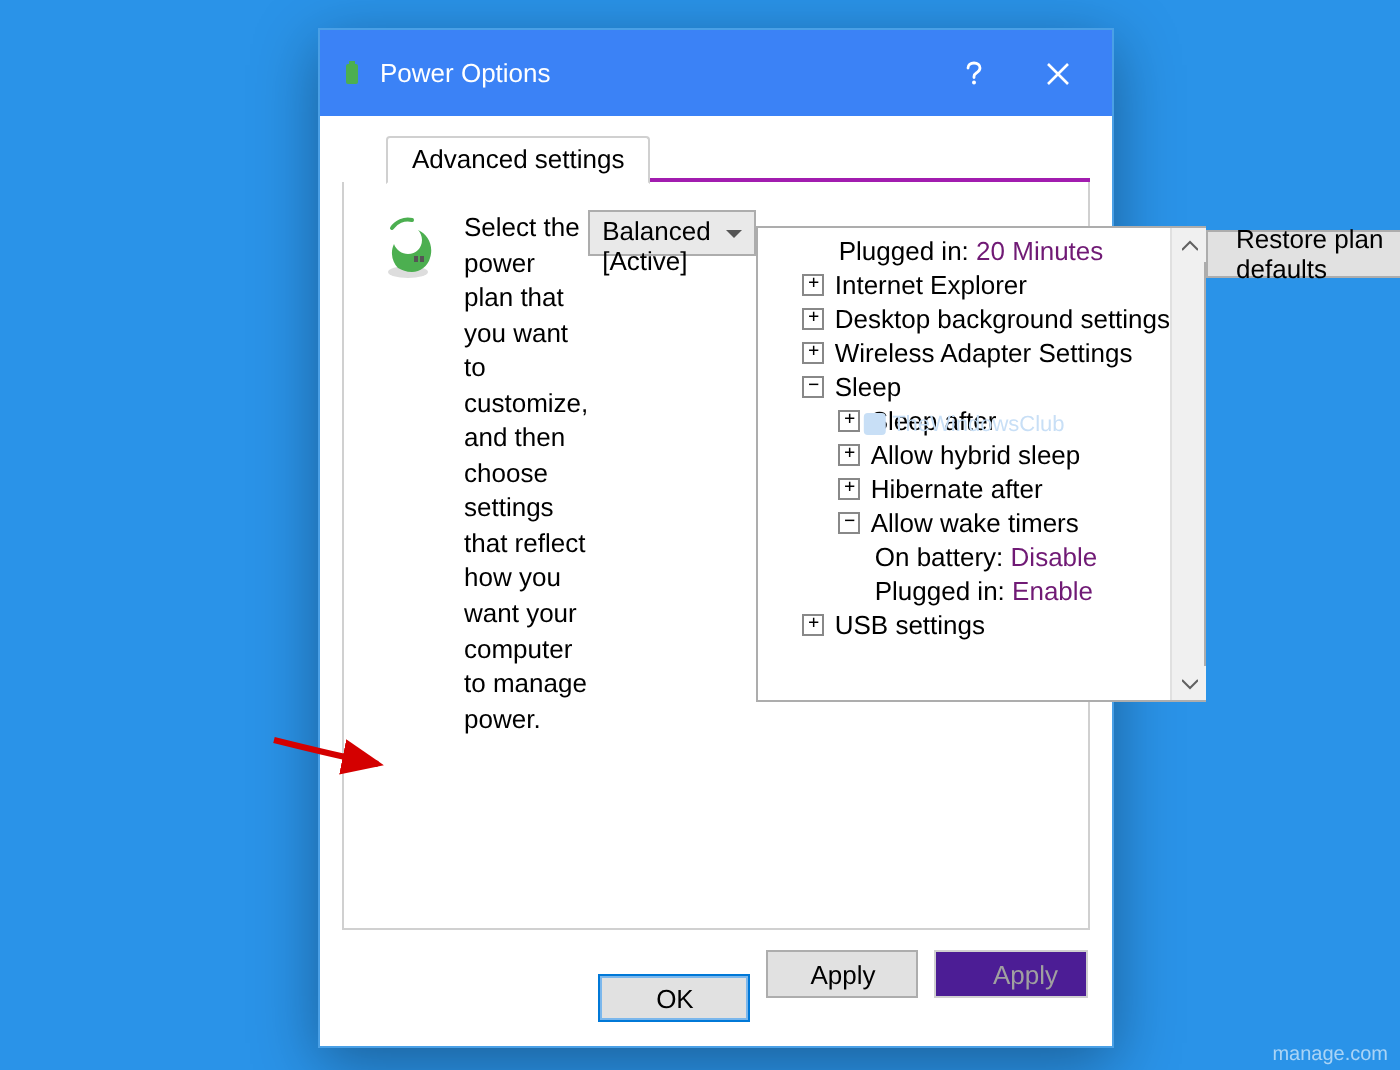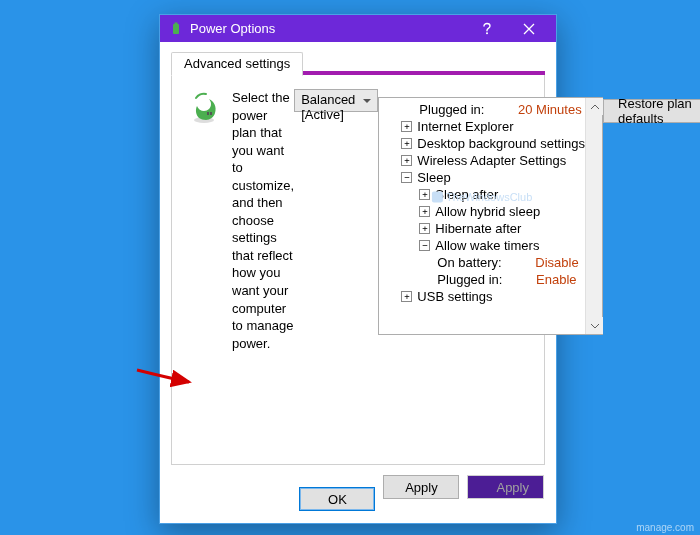--- a/index.html
+++ b/index.html
@@ -19,22 +19,22 @@
     top: 14px;
     width: 398px;
     height: 510px;
     background: #fff;
     box-shadow: 0 8px 30px rgba(0,0,0,0.35);
     border: 1px solid #4aa0e6;
     display: flex;
     flex-direction: column;
   }
   .titlebar {
-    height: 27px;
-    background: #6d28d9;
+    height: 43px;
+    background: #3b82f6;
     color: #fff;
     display: flex;
     align-items: center;
     padding: 0 6px 0 8px;
   }
   .titlebar-icon {
     width: 16px; height: 16px;
     display: flex; align-items: center; justify-content: center;
     margin-right: 6px;
   }
@@ -48,21 +48,22 @@
     flex: 1;
     padding: 9px 11px 0 11px;
     background: #fff;
     display: flex;
     flex-direction: column;
   }
   .tabstrip {
     display: flex;
     position: relative;
     height: 24px;
-    border-bottom: 4px solid #a21caf;
+    border-bottom: 2px solid #a21caf;
+    margin-left: 22px;
   }
   .tab {
     position: relative;
     top: 1px;
     height: 24px;
     padding: 3px 12px 0 12px;
     border: 1px solid #d0d0d0;
     border-bottom: 1px solid #fff;
     background: #fff;
     border-radius: 2px 2px 0 0;
@@ -152,21 +153,21 @@
     width: 11px; height: 11px;
     border: 1px solid #888;
     margin-right: 5px;
     display: inline-flex;
     align-items: center; justify-content: center;
     font-size: 9px; line-height: 9px;
     color: #000;
     font-family: monospace;
     flex: none;
   }
-  .link { color: #c2410c; margin-left: 30px; }
+  .link { color: #701a75; }
   .restore-row { display:flex; justify-content:flex-end; padding-top:10px; }
   .btn {
     height: 24px;
     min-width: 76px;
     padding: 0 14px;
     font-size: 13px;
     border: 1px solid #adadad;
     background: #e1e1e1;
     display: inline-flex;
     align-items: center; justify-content: center;

